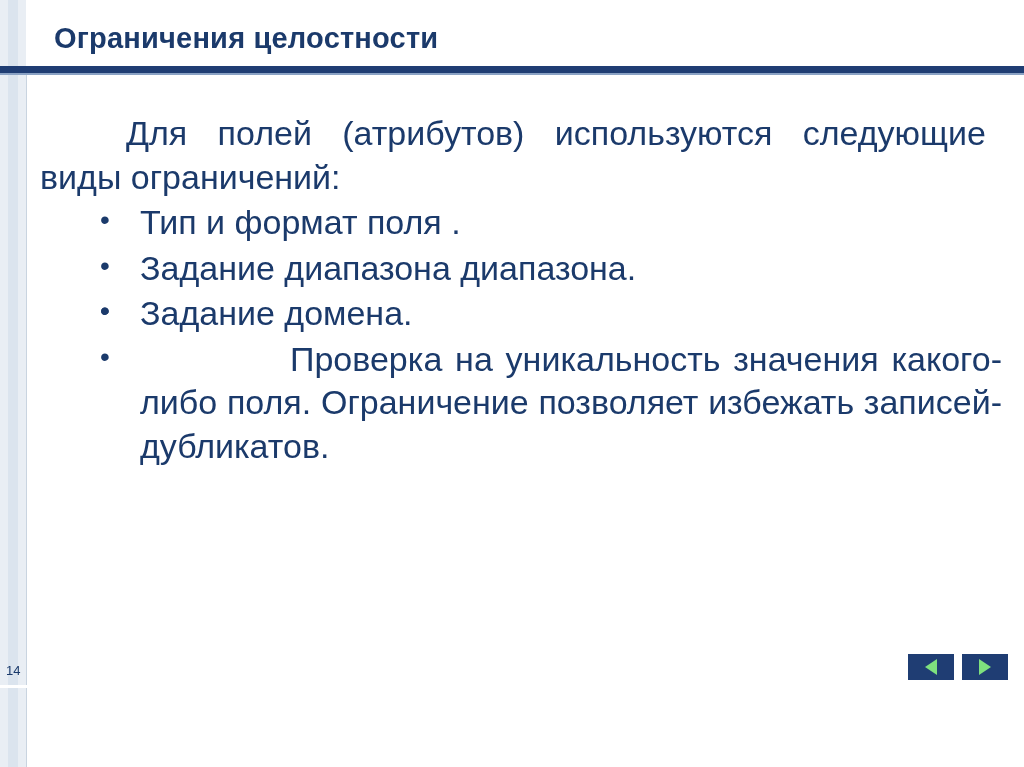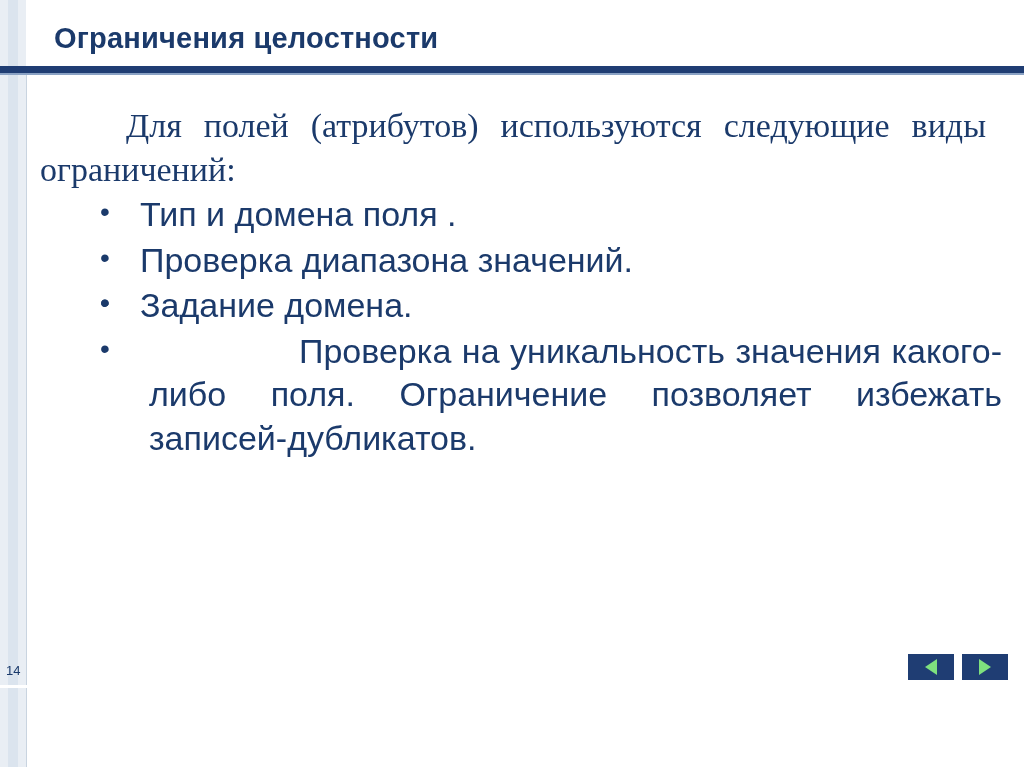--- a/index.html
+++ b/index.html
@@ -86,23 +86,22 @@
     top: 100px;
     width: 962px;
     color: #1b3a6b;
     font-size: 34px;
     line-height: 1.28;
   }
 
   .para-intro {
     text-align: justify;
     text-indent: 86px;
-    margin: 4px 0 2px 0;
+    margin: 12px 0 2px 0;
     padding-right: 16px;
-    font-family: Liberation Serif, serif;
   }
 
   ul.bullets {
     list-style: none;
     margin: 0;
     padding: 0;
   }
   ul.bullets li {
     position: relative;
     padding-left: 100px;
@@ -190,36 +189,36 @@
   <div class="title-rule"></div>
   <div class="title-rule-2"></div>
 
   <div class="body-area">
 
     <p class="para-intro">Для полей (атрибутов) используются следующие виды ограничений:</p>
 
     <ul class="bullets">
       <li>
         <span class="bullet-mark">•</span>
-        <span>Тип и домена поля .</span>
-      </li>
-      <li>
-        <span class="bullet-mark">•</span>
-        <span>Проверка диапазона значений.</span>
+        <span>Тип и формат поля .</span>
+      </li>
+      <li>
+        <span class="bullet-mark">•</span>
+        <span>Задание диапазона диапазона.</span>
       </li>
       <li>
         <span class="bullet-mark">•</span>
       </li>
       <li>
         <span class="bullet-mark">•</span>
         <span>Задание домена.</span>
       </li>
       <li class="wide">
         <span class="bullet-mark">•</span>
-        <span class="wide-text" style="text-align:justify; text-indent:150px;margin-left:9px;">Проверка на уникальность значения какого-либо поля. Ограничение позволяет избежать записей-дубликатов.</span>
+        <span class="wide-text" style="text-align:justify; text-indent:150px;">Проверка на уникальность значения какого-либо поля. Ограничение позволяет избежать записей-дубликатов.</span>
       </li>
     </ul>
 
   </div>
 
   <div class="page-num">14</div>
 
   <div class="nav">
     <div class="nav-btn">
       <span class="tri left"></span>

